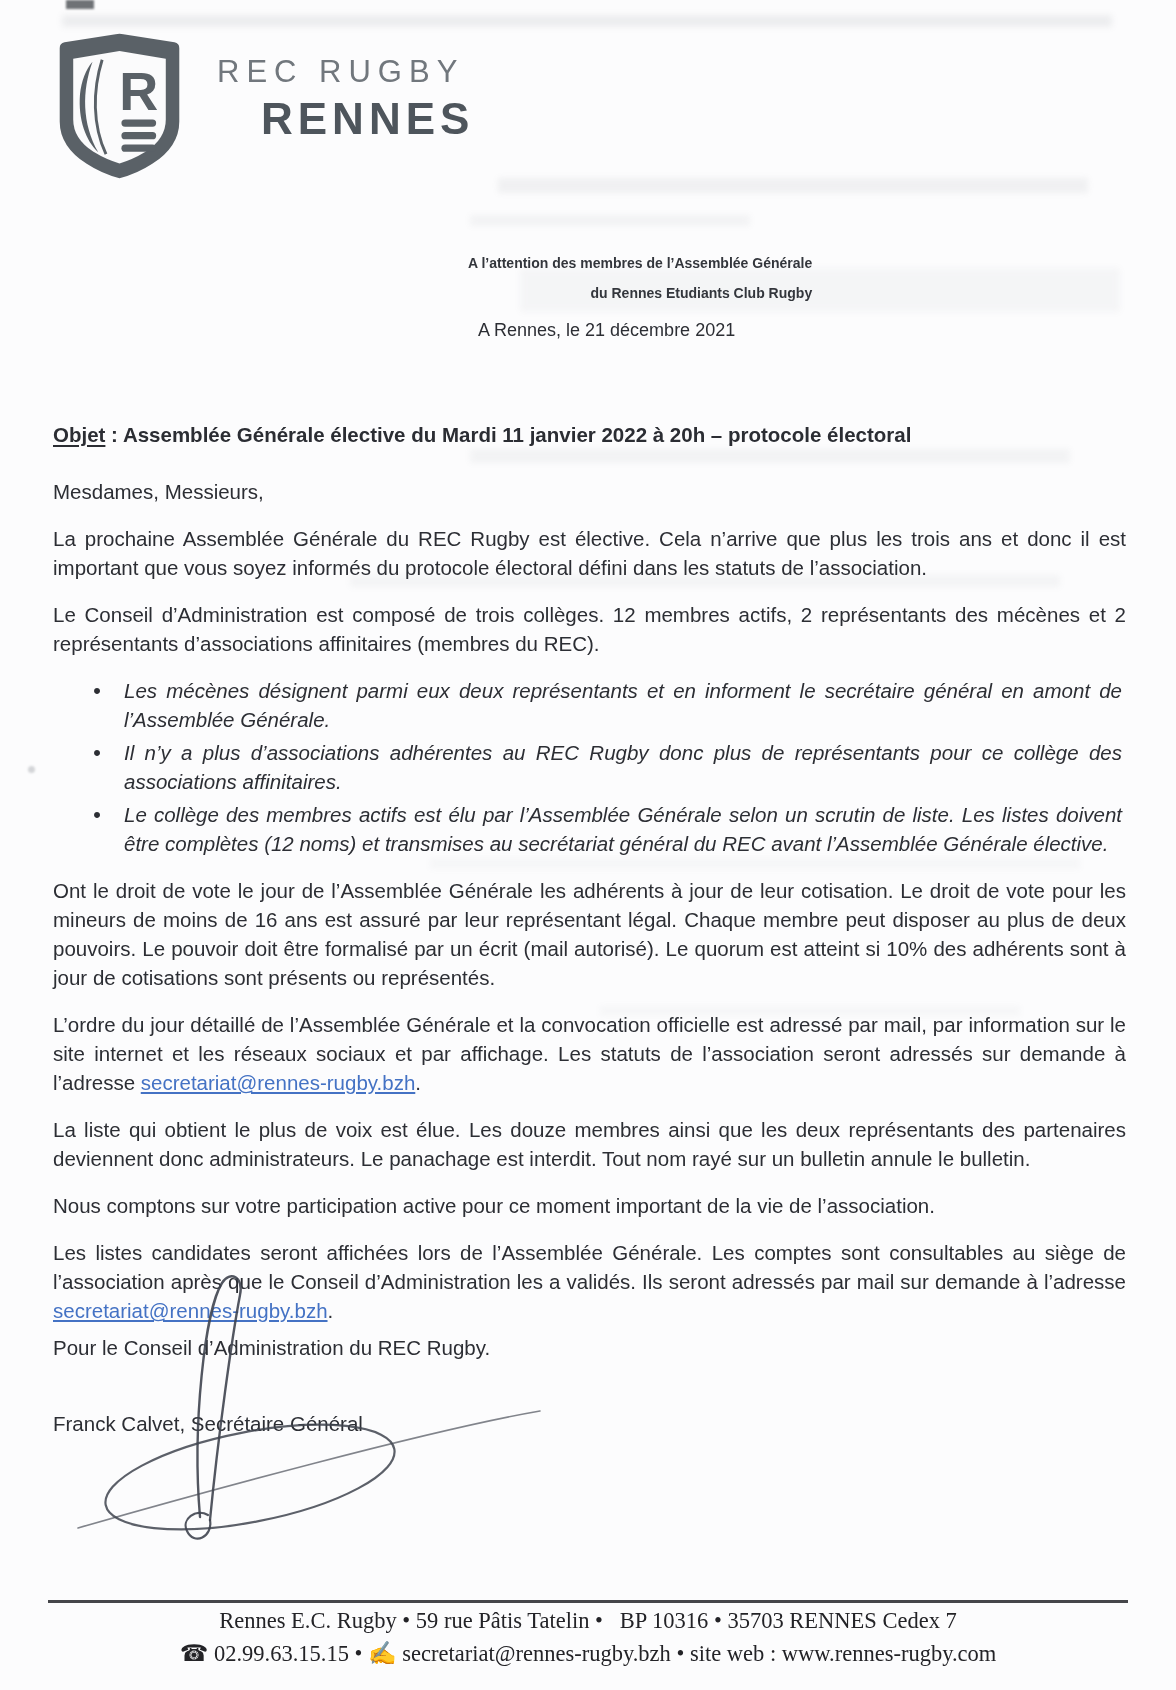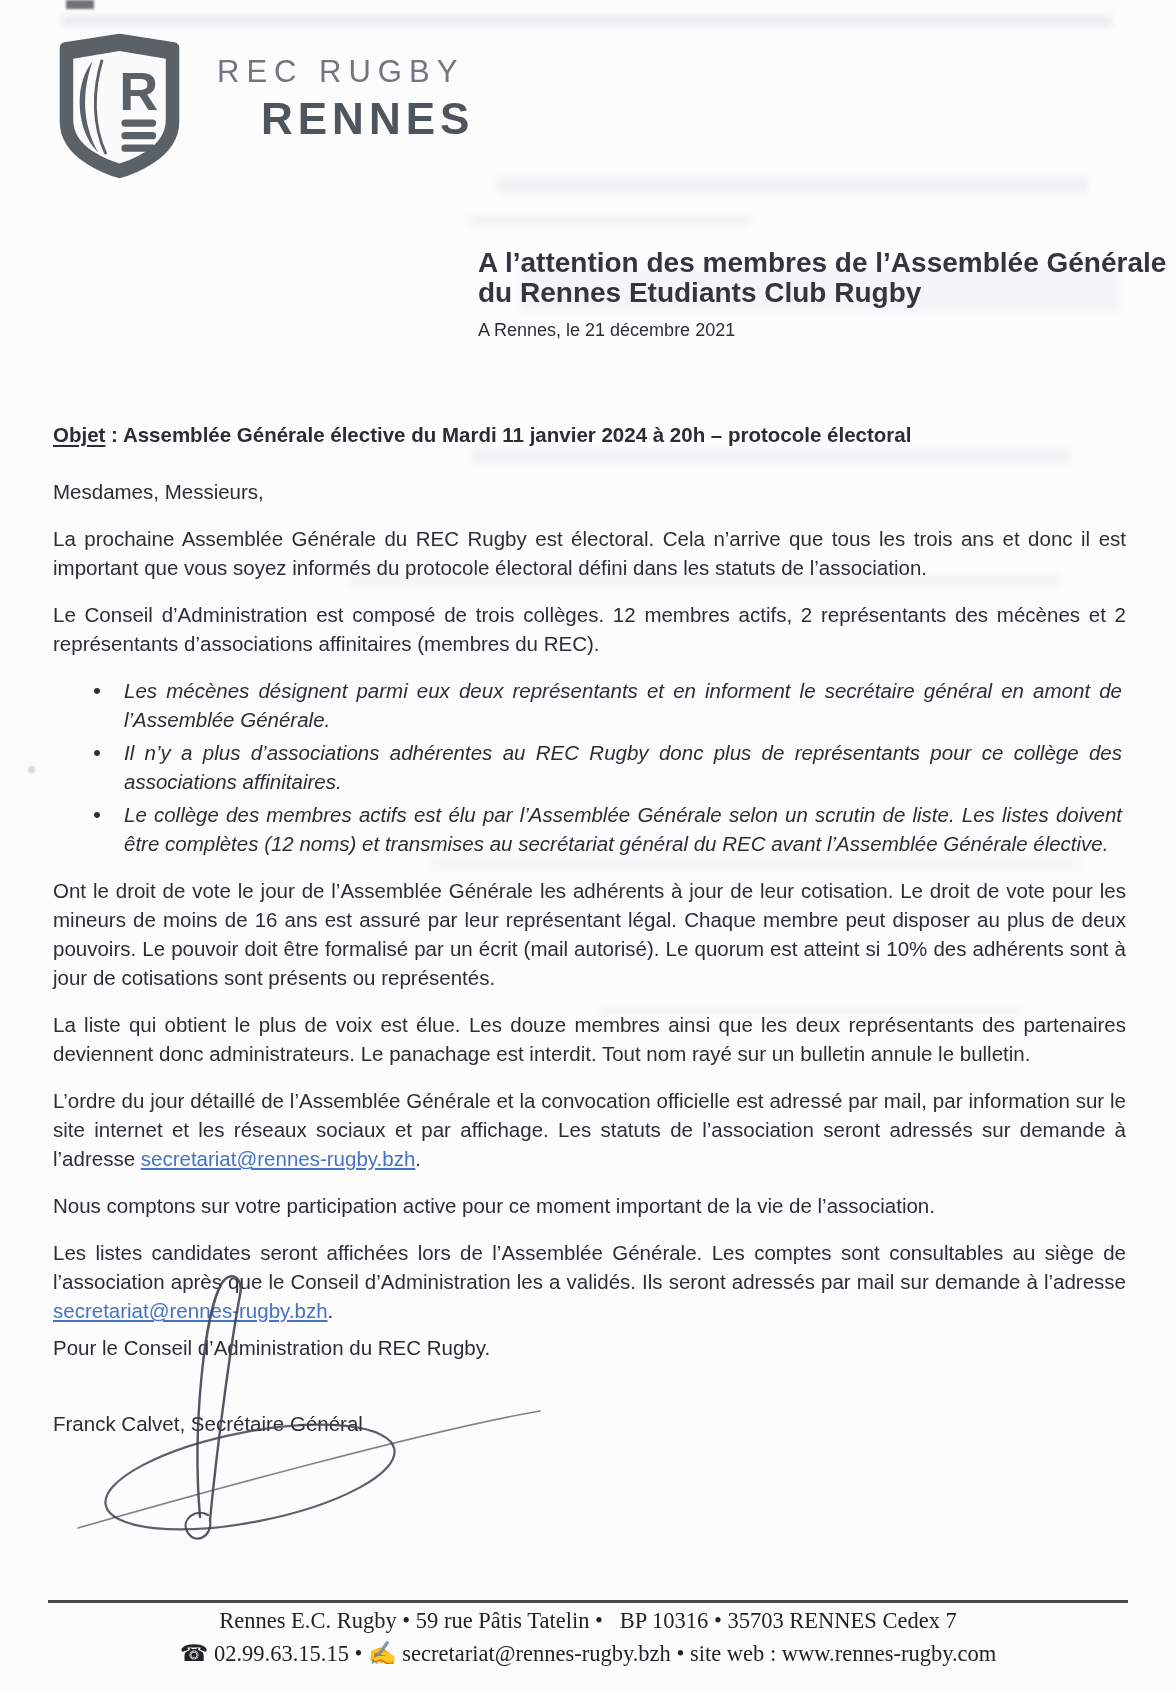--- a/index.html
+++ b/index.html
@@ -23,21 +23,21 @@
   .a8{left:430px;top:858px;width:650px;height:11px;opacity:.05;}
   .a9{left:600px;top:1006px;width:420px;height:10px;opacity:.05;}
   .a10{left:28px;top:766px;width:7px;height:7px;border-radius:50%;opacity:.35;filter:blur(1px);}
   
   .logo{position:absolute;left:52px;top:32px;display:flex;align-items:flex-start;}
   .logo svg{display:block;}
   .brand{margin-left:30px;margin-top:22px;}
   .brand1{font-size:31px;letter-spacing:7px;color:#71777d;font-weight:400;}
   .brand2{font-size:44px;letter-spacing:5px;color:#4e555c;font-weight:700;margin-top:4px;margin-left:44px;}
   
-  .recipient{position:absolute;left:478px;top:248px;font-weight:700;font-size:28px;line-height:30px;color:#33363c;}
+  .recipient{position:absolute;left:468px;top:248px;font-weight:700;font-size:14px;line-height:30px;color:#33363c;text-align:right;}
   .dateline{position:absolute;left:478px;top:320px;font-size:18px;color:#2c2e34;}
   
   .body{position:absolute;left:53px;top:420px;width:1073px;font-size:20.5px;line-height:29px;}
   .body p{margin:0 0 18px 0;text-align:justify;}
   .subject{margin-bottom:28px !important;font-weight:700;color:#2b2d33;}
   .subject .u{text-decoration:underline;text-underline-offset:3px;text-decoration-thickness:2px;margin-top:8px;}
   .salutation{margin-bottom:18px !important;text-align:left !important;}
   ul.points{list-style:none;margin:0 0 18px 0;padding:0 0 0 67px;}
   ul.points li{position:relative;text-align:justify;margin:4px;font-style:italic;}
   ul.points li::before{content:"\2022";position:absolute;left:-31px;top:0;font-size:22px;color:#2c2e34;}
@@ -86,39 +86,39 @@
     </div>
   </div>
 
   <div class="recipient">
     <div>A l’attention des membres de l’Assemblée Générale</div>
     <div>du Rennes Etudiants Club Rugby</div>
   </div>
   <div class="dateline">A Rennes, le 21 décembre 2021</div>
 
   <div class="body">
-    <p class="subject"><span class="u">Objet</span><span> : </span><span>Assemblée Générale élective du Mardi 11 janvier 2024 à 20h – protocole électoral</span></p>
+    <p class="subject"><span class="u">Objet</span><span> : </span><span>Assemblée Générale élective du Mardi 11 janvier 2022 à 20h – protocole électoral</span></p>
 
     <p class="salutation">Mesdames, Messieurs,</p>
 
-    <p>La prochaine Assemblée Générale du REC Rugby est électoral. Cela n’arrive que tous les trois ans et donc il est important que vous soyez informés du protocole électoral défini dans les statuts de l’association.</p>
+    <p>La prochaine Assemblée Générale du REC Rugby est élective. Cela n’arrive que plus les trois ans et donc il est important que vous soyez informés du protocole électoral défini dans les statuts de l’association.</p>
 
     <p>Le Conseil d’Administration est composé de trois collèges. 12 membres actifs, 2 représentants des mécènes et 2 représentants d’associations affinitaires (membres du REC).</p>
 
     <ul class="points">
       <li><span>Les mécènes désignent parmi eux deux représentants et en informent le secrétaire général en amont de l’Assemblée Générale.</span></li>
       <li><span>Il n’y a plus d’associations adhérentes au REC Rugby donc plus de représentants pour ce collège des associations affinitaires.</span></li>
       <li><span>Le collège des membres actifs est élu par l’Assemblée Générale selon un scrutin de liste. Les listes doivent être complètes (12 noms) et transmises au secrétariat général du REC avant l’Assemblée Générale élective.</span></li>
     </ul>
 
     <p>Ont le droit de vote le jour de l’Assemblée Générale les adhérents à jour de leur cotisation. Le droit de vote pour les mineurs de moins de 16 ans est assuré par leur représentant légal. Chaque membre peut disposer au plus de deux pouvoirs. Le pouvoir doit être formalisé par un écrit (mail autorisé). Le quorum est atteint si 10% des adhérents sont à jour de cotisations sont présents ou représentés.</p>
 
+    <p><span>L’ordre du jour détaillé de l’Assemblée Générale et la convocation officielle est adressé par mail, par information sur le site internet et les réseaux sociaux et par affichage. Les statuts de l’association seront adressés sur demande à l’adresse </span><a class="maillink">secretariat@rennes-rugby.bzh</a><span>.</span></p>
+
     <p>La liste qui obtient le plus de voix est élue. Les douze membres ainsi que les deux représentants des partenaires deviennent donc administrateurs. Le panachage est interdit. Tout nom rayé sur un bulletin annule le bulletin.</p>
-
-    <p><span>L’ordre du jour détaillé de l’Assemblée Générale et la convocation officielle est adressé par mail, par information sur le site internet et les réseaux sociaux et par affichage. Les statuts de l’association seront adressés sur demande à l’adresse </span><a class="maillink">secretariat@rennes-rugby.bzh</a><span>.</span></p>
 
     <p>Nous comptons sur votre participation active pour ce moment important de la vie de l’association.</p>
 
     <p><span>Les listes candidates seront affichées lors de l’Assemblée Générale. Les comptes sont consultables au siège de l’association après que le Conseil d’Administration les a validés. Ils seront adressés par mail sur demande à l’adresse </span><a class="maillink">secretariat@rennes-rugby.bzh</a><span>.</span></p>
   </div>
 
   <div class="closing">Pour le Conseil d’Administration du REC Rugby.</div>
   <div class="signatory">Franck Calvet, Secrétaire Général</div>
 
   <svg class="signature" width="520" height="290" viewBox="0 0 520 290">

